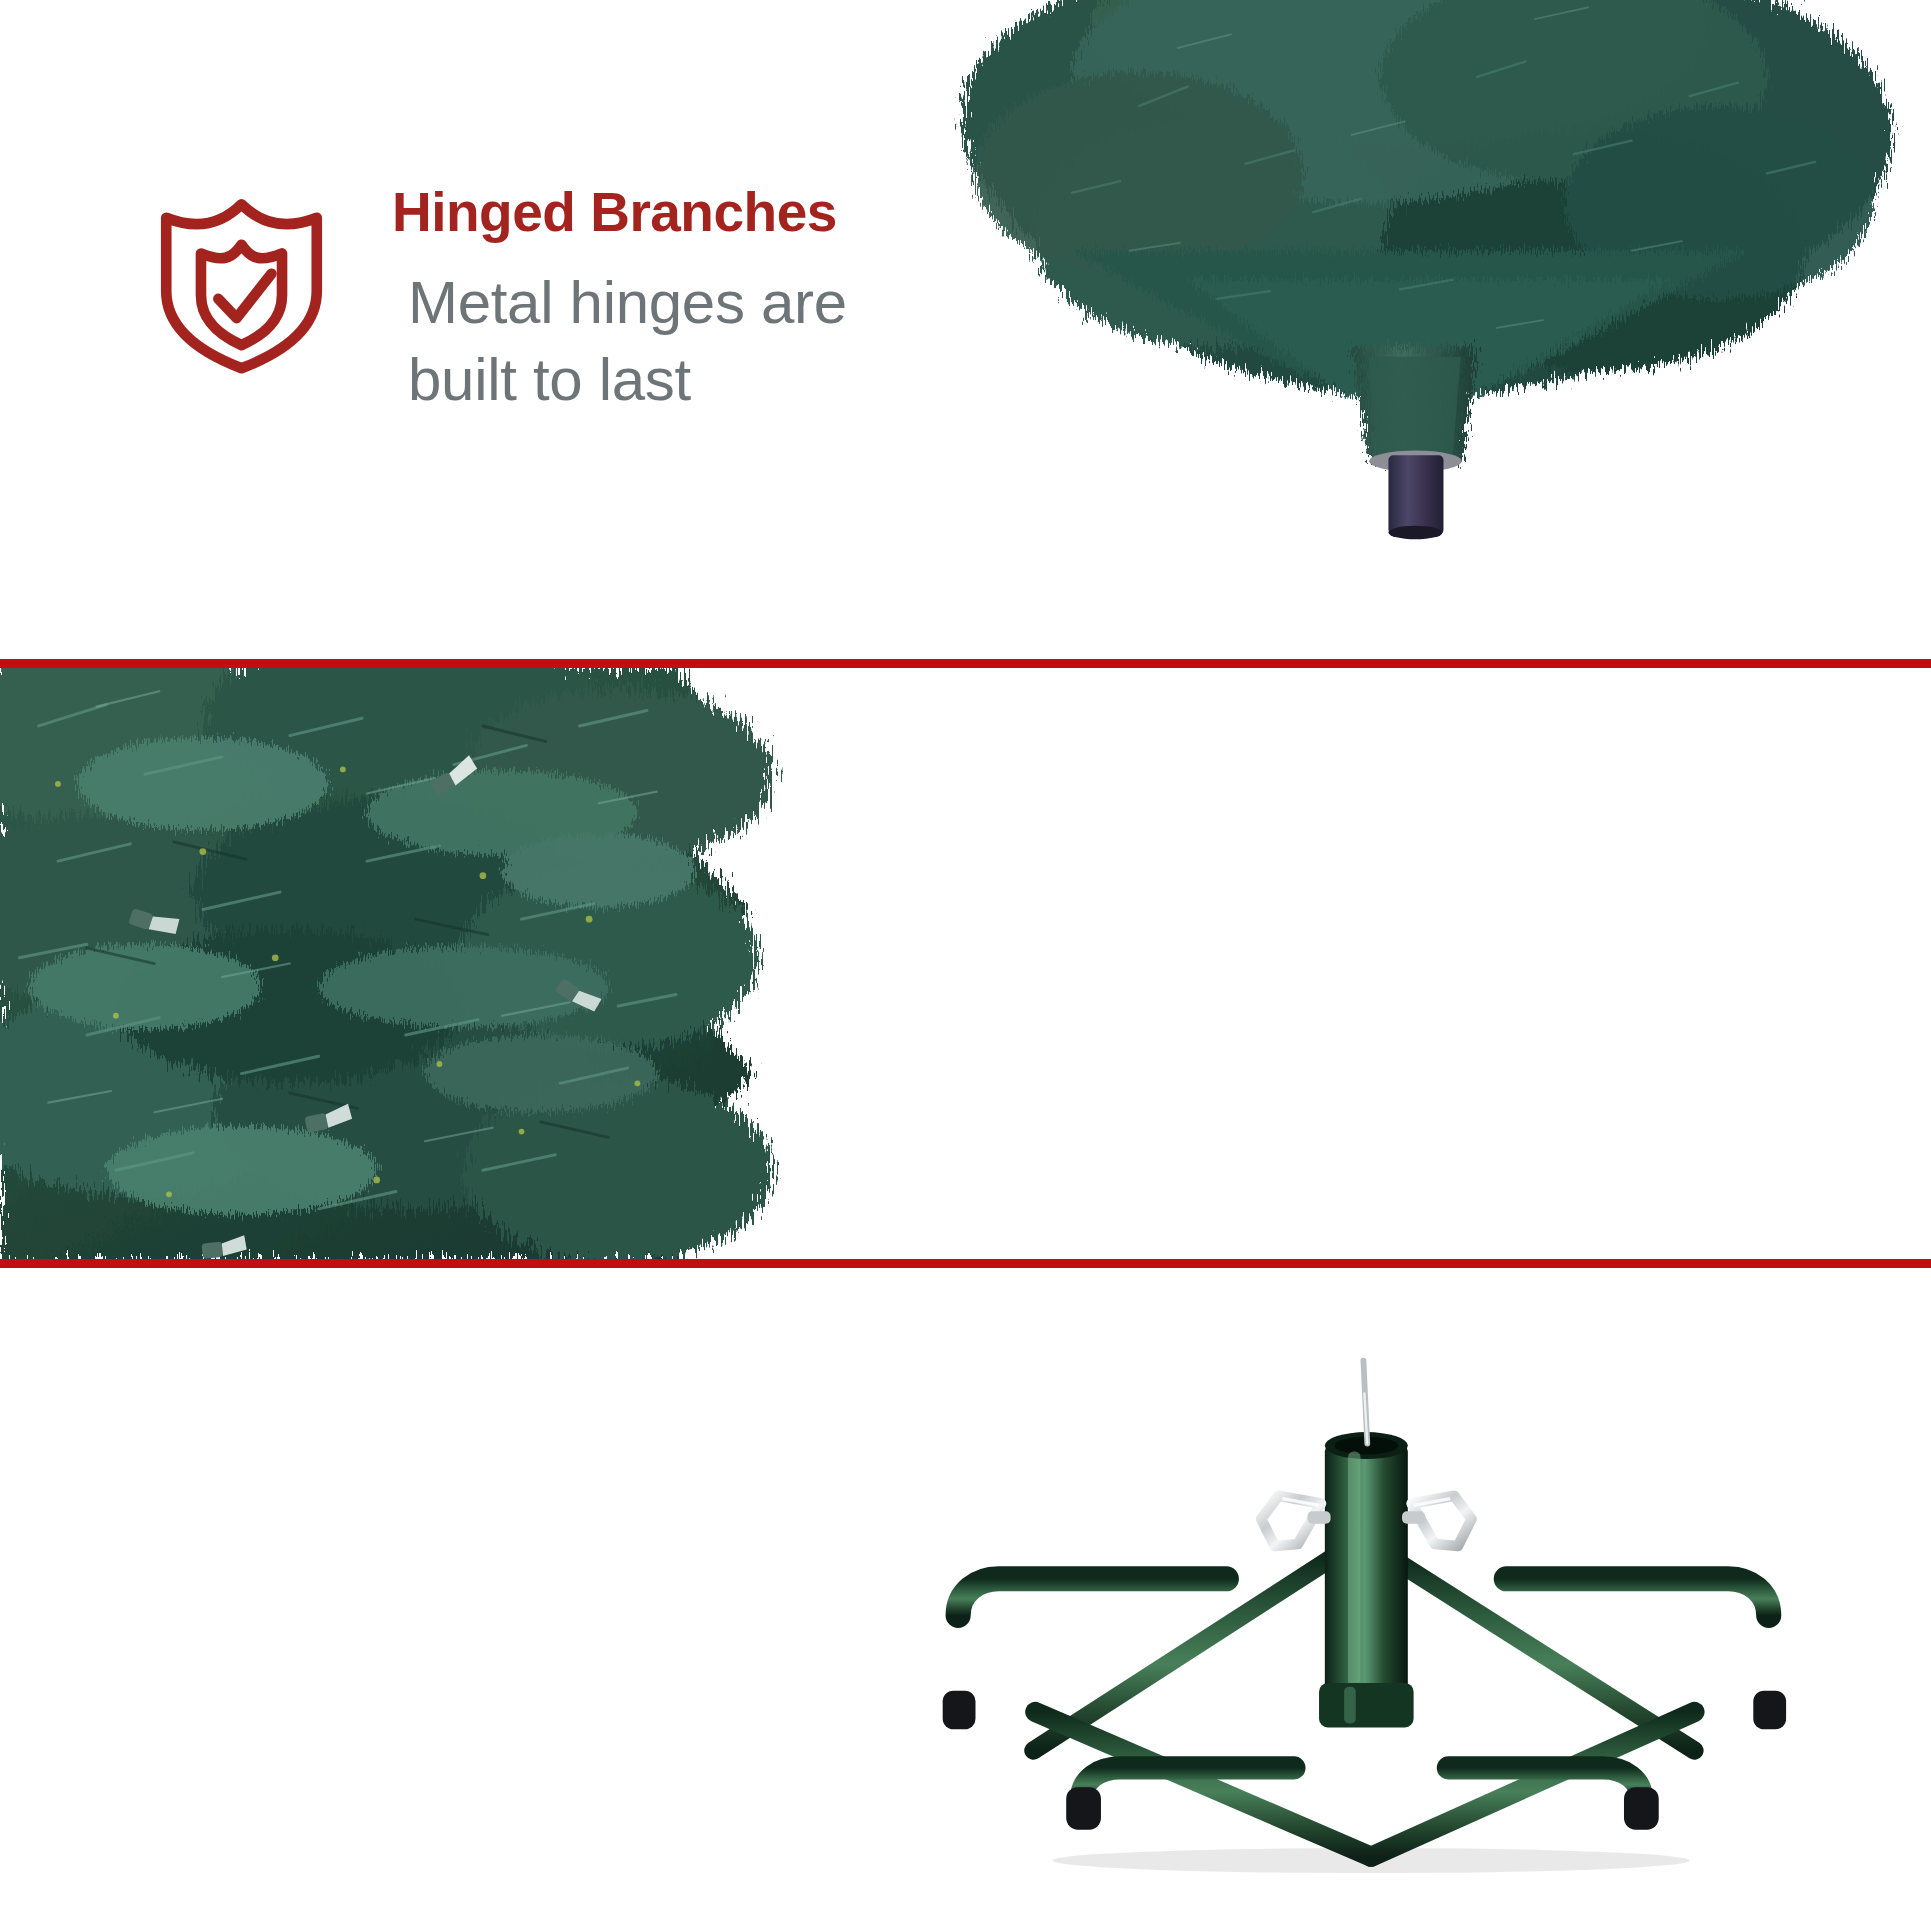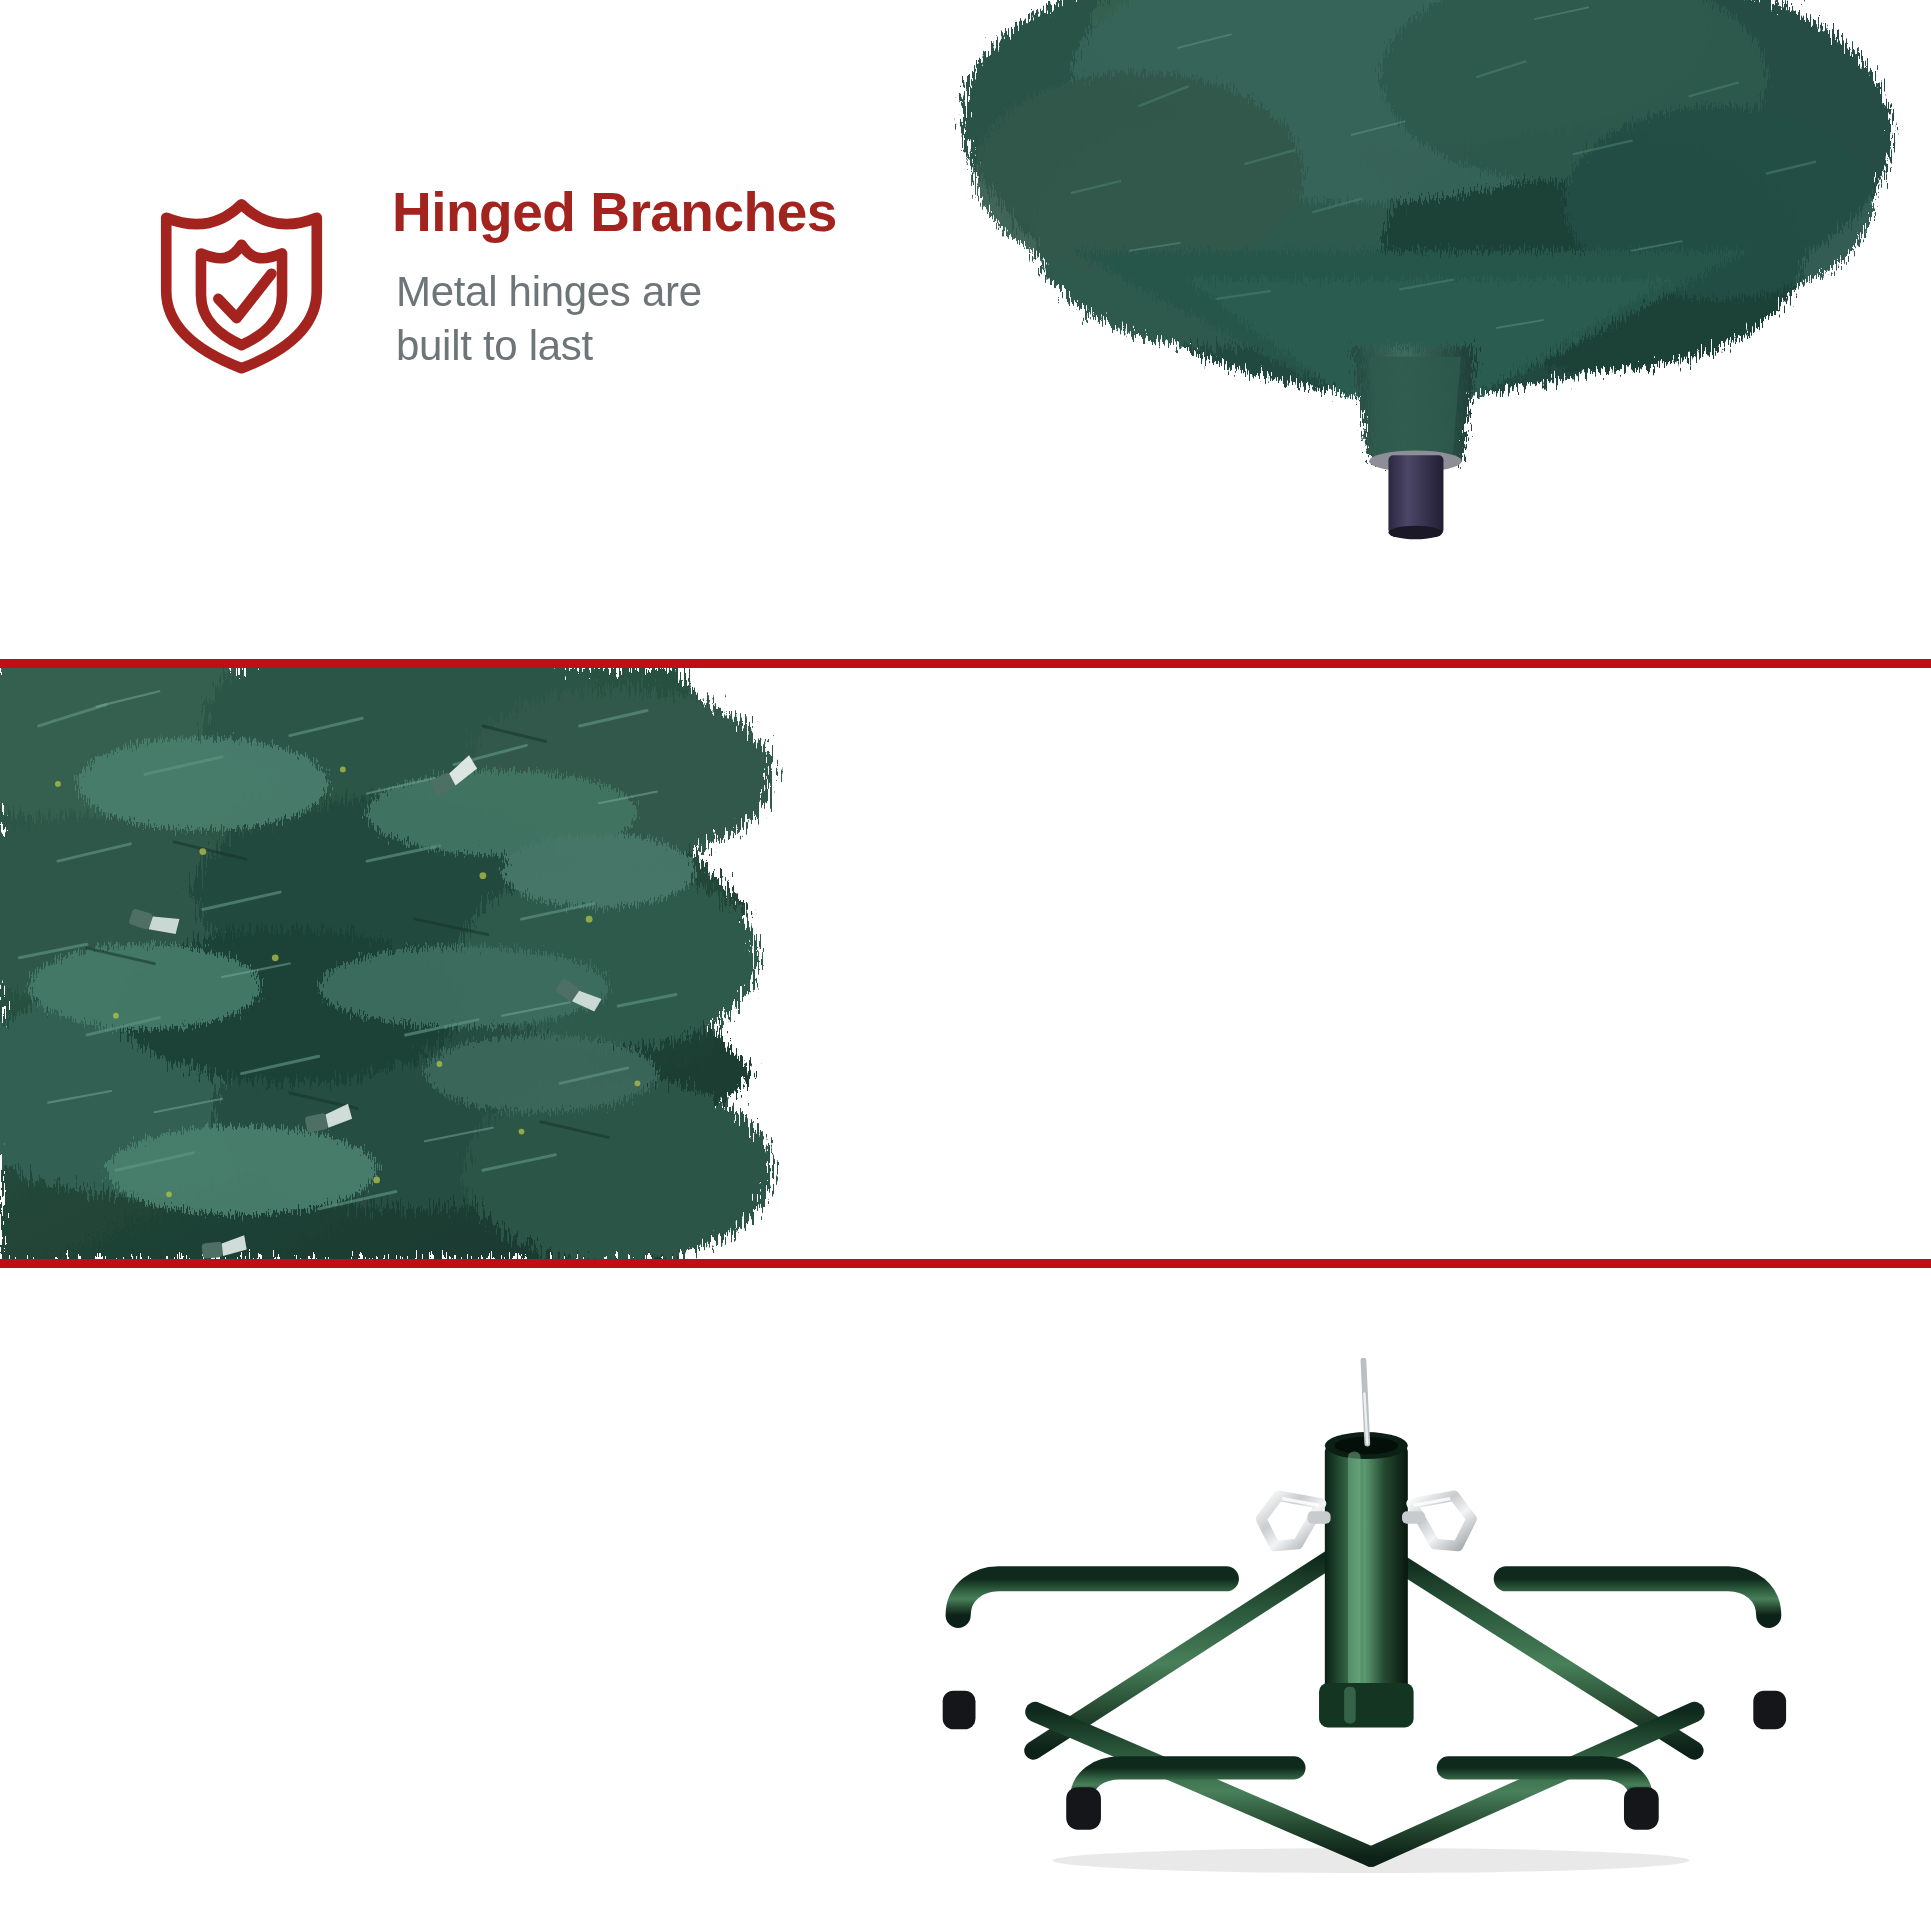--- a/index.html
+++ b/index.html
@@ -48,24 +48,24 @@
     color: #A3241E;
     font-weight: bold;
     font-size: 55px;
     line-height: 1.0;
     letter-spacing: -0.5px;
     white-space: nowrap;
     margin: 0 0 25px 0;
   }
   .feature-desc {
     color: #6E7578;
-    font-size: 42px;
+    font-size: 60px;
     line-height: 1.28;
     font-weight: 300;
-    margin: 4px;
+    margin: 16px;
     white-space: pre-line;
     letter-spacing: -0.3px;
   }
 
   .icon-box { flex: none; }
 
   
   #feature-hinged {
     left: 145px;
     top: 183px;

